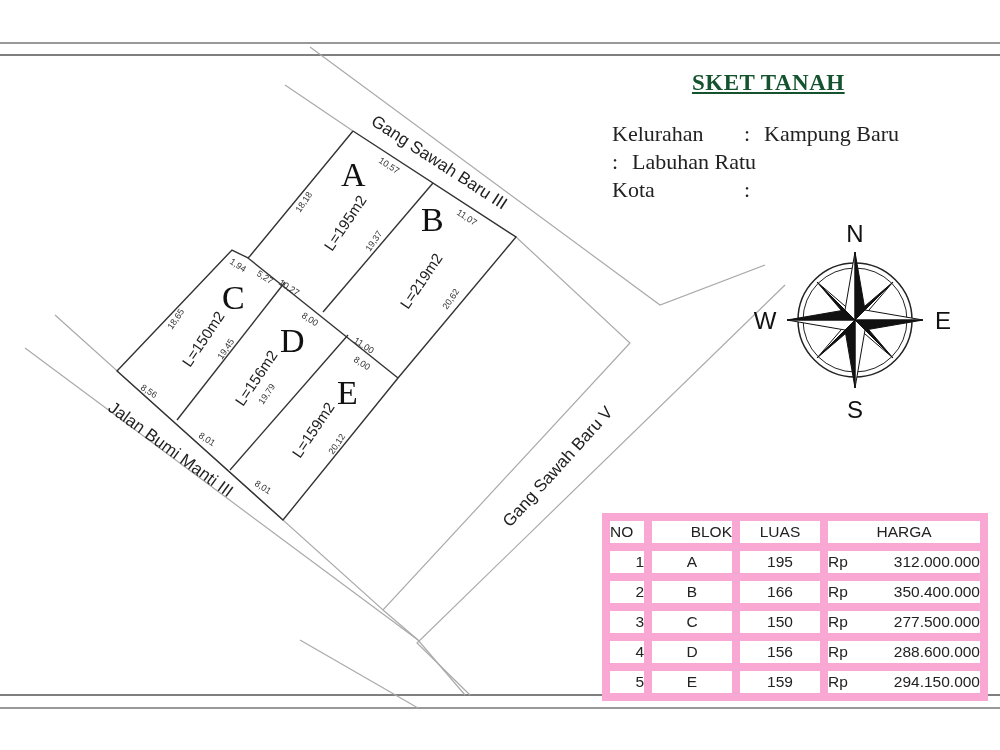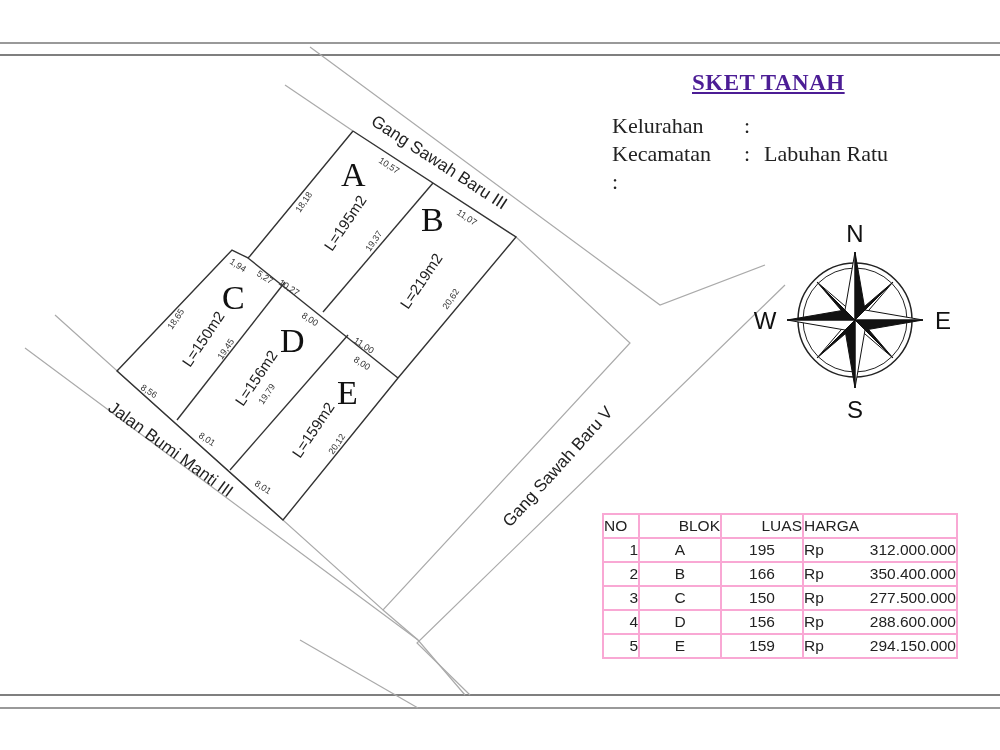--- a/index.html
+++ b/index.html
@@ -1,25 +1,25 @@
 <!DOCTYPE html>
 <html><head>
 <meta charset="utf-8">
 <style>
   html,body{margin:0;padding:0;background:#ffffff;}
   body{width:1000px;height:750px;position:relative;overflow:hidden;font-family:"Liberation Sans",sans-serif;}
   #map{position:absolute;left:0;top:0;width:1000px;height:750px;}
-  .title{position:absolute;left:692px;top:70px;font-family:"Liberation Serif",serif;font-weight:bold;font-size:23px;text-decoration:underline;color:#4c1d95;letter-spacing:0.5px;}
-  .info{position:absolute;left:612px;top:112px;font-family:"Liberation Serif",serif;font-size:22px;color:#222;line-height:28px;}
+  .title{position:absolute;left:692px;top:70px;font-family:"Liberation Serif",serif;font-weight:bold;font-size:23px;text-decoration:underline;color:#14532d;letter-spacing:0.5px;}
+  .info{position:absolute;left:612px;top:120px;font-family:"Liberation Serif",serif;font-size:22px;color:#222;line-height:28px;}
   .info .row{display:flex;}
   .info .k{width:132px;}
   .info .sep{width:20px;}
   table.price{position:absolute;left:602px;top:513px;border-collapse:collapse;font-family:"Liberation Sans",sans-serif;font-size:15.5px;color:#222;}
-  table.price td, table.price th{border:2px solid #f9a8d4;height:22px;padding:0 0;font-weight:normal;}
-  table.price th{text-align:left;}
+  table.price td, table.price th{border:8px solid #f9a8d4;height:22px;padding:0 0;font-weight:normal;}
+  table.price th{text-align:center;}
   .c-no{width:34px;text-align:right;}
   .c-blok{width:80px;text-align:center;}
   .c-luas{width:80px;text-align:center;}
   .c-harga{width:152px;}
   .harga-wrap{display:flex;justify-content:space-between;}
 </style>
 </head>
 <body>
 
 <svg id="map" viewBox="0 0 1000 750" xmlns="http://www.w3.org/2000/svg">
@@ -135,37 +135,38 @@
     </g>
   </g>
 </svg>
 
 <div class="title">SKET TANAH</div>
 
 <div class="info">
   <div class="row">
     <span class="k">Kelurahan</span>
     <span class="sep">:</span>
+    <span>Kampung Baru</span>
   </div>
   <div class="row">
-    <span class="k">Kecamatan</span>
     <span class="sep">:</span>
     <span>Labuhan Ratu</span>
   </div>
   <div class="row">
+    <span class="k">Kota</span>
     <span class="sep">:</span>
   </div>
 </div>
 
 <table class="price">
   <thead>
     <tr>
       <th class="c-no" style="text-align:left">NO</th>
       <th class="c-blok" style="text-align:right">BLOK</th>
-      <th class="c-luas" style="text-align:right">LUAS</th>
+      <th class="c-luas" style="text-align:center">LUAS</th>
       <th class="c-harga">HARGA</th>
     </tr>
   </thead>
   <tbody>
     <tr>
       <td class="c-no">1</td>
       <td class="c-blok">A</td>
       <td class="c-luas">195</td>
       <td class="c-harga">
           <div class="harga-wrap">

